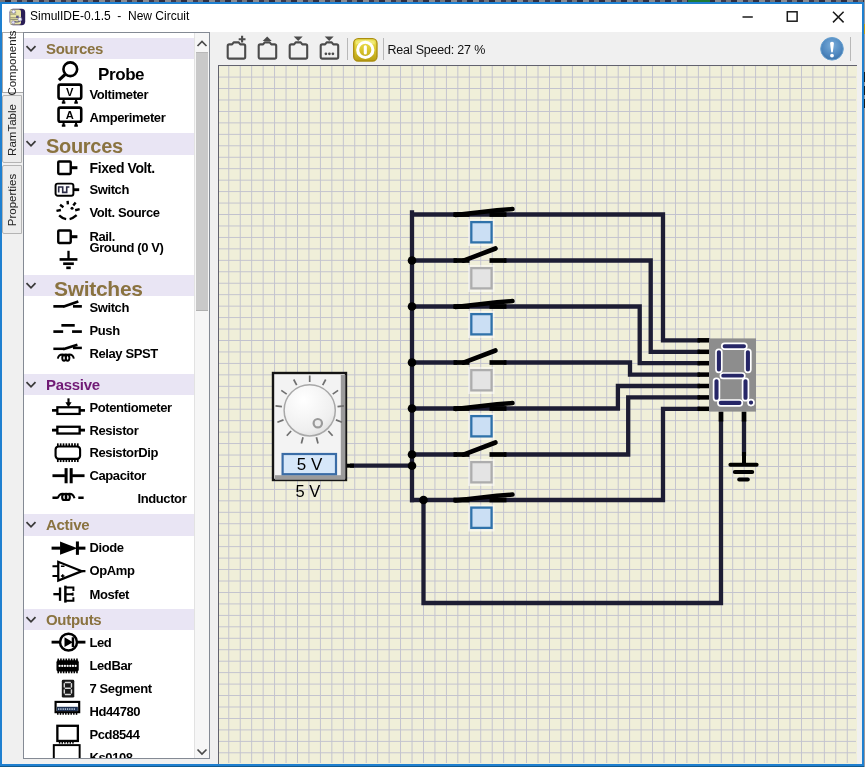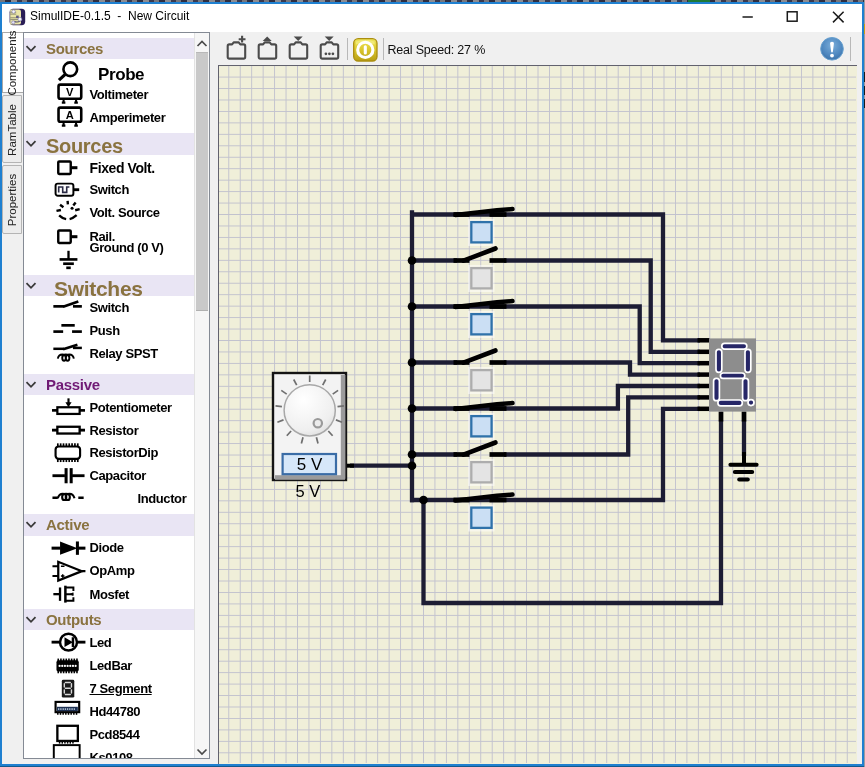--- a/index.html
+++ b/index.html
@@ -262,21 +262,21 @@
       <g stroke="#d8d8d8" stroke-width="1.6" stroke-linecap="round">
         <line x1="19.5" y1="9.5" x2="25" y2="9.5"></line>
         <line x1="19.5" y1="16" x2="25" y2="16"></line>
         <line x1="19.5" y1="23" x2="25" y2="23"></line>
         <line x1="18.3" y1="11" x2="18.3" y2="14.5"></line>
         <line x1="26.3" y1="11" x2="26.3" y2="14.5"></line>
         <line x1="18.3" y1="17.8" x2="18.3" y2="21.3"></line>
         <line x1="26.3" y1="17.8" x2="26.3" y2="21.3"></line>
       </g>
     </svg>
-<div class="lbl" style="left:65.5px;top:647.9px;font-size:13px;letter-spacing:-0.4px;text-decoration:underline;">7 Segment</div>
+<div class="lbl" style="left:65.5px;top:647.9px;font-size:13px;letter-spacing:-0.4px;">7 Segment</div>
 <svg class="abs" style="left:24.2px;top:664.0px;" width="41" height="30.3" viewBox="0 0 46 34">
       <rect x="8.5" y="5.5" width="26.5" height="11.5" fill="none" stroke="#000" stroke-width="2.4"></rect>
       <rect x="10" y="11" width="23.5" height="4.8" fill="#1c2f52"></rect>
       <circle cx="12" cy="13.6" r="0.9" fill="#cfe0ee"></circle>
       <circle cx="14.5" cy="13.6" r="0.9" fill="#cfe0ee"></circle>
       <circle cx="17" cy="13.6" r="0.9" fill="#cfe0ee"></circle>
       <circle cx="19.5" cy="13.6" r="0.9" fill="#cfe0ee"></circle>
       <circle cx="22" cy="13.6" r="0.9" fill="#cfe0ee"></circle>
       <circle cx="24.5" cy="13.6" r="0.9" fill="#cfe0ee"></circle>
       <circle cx="27" cy="13.6" r="0.9" fill="#cfe0ee"></circle>

